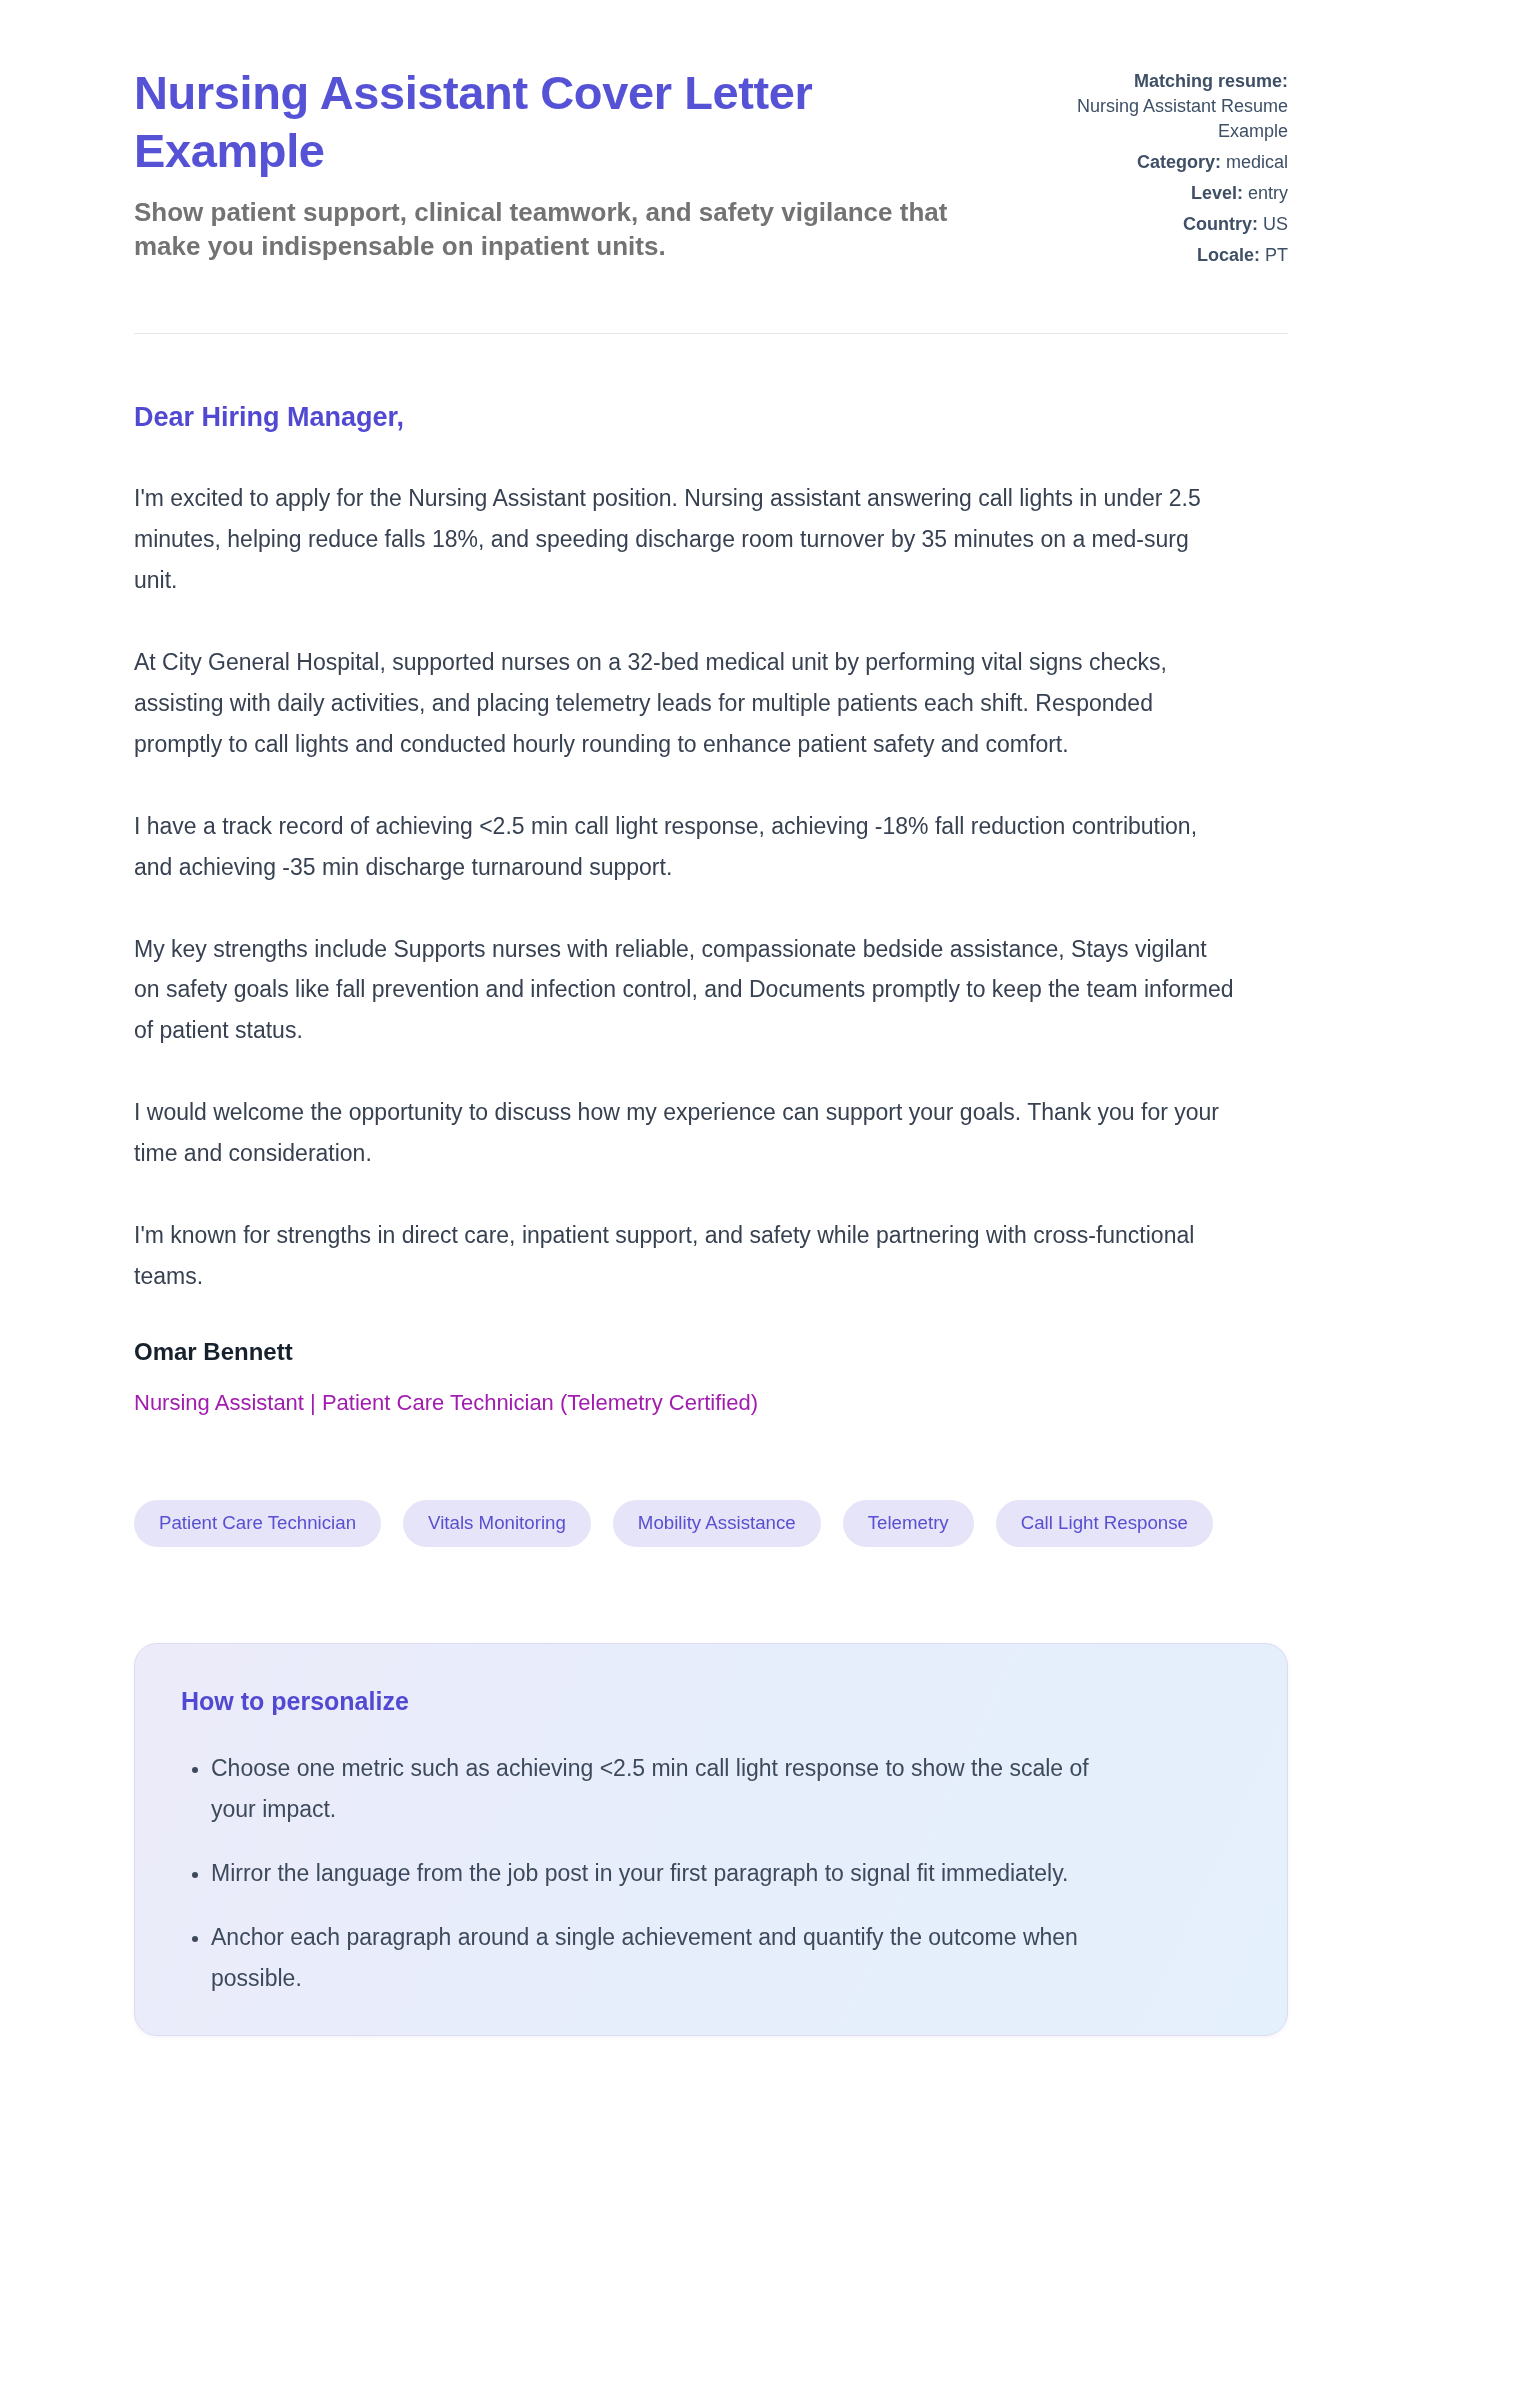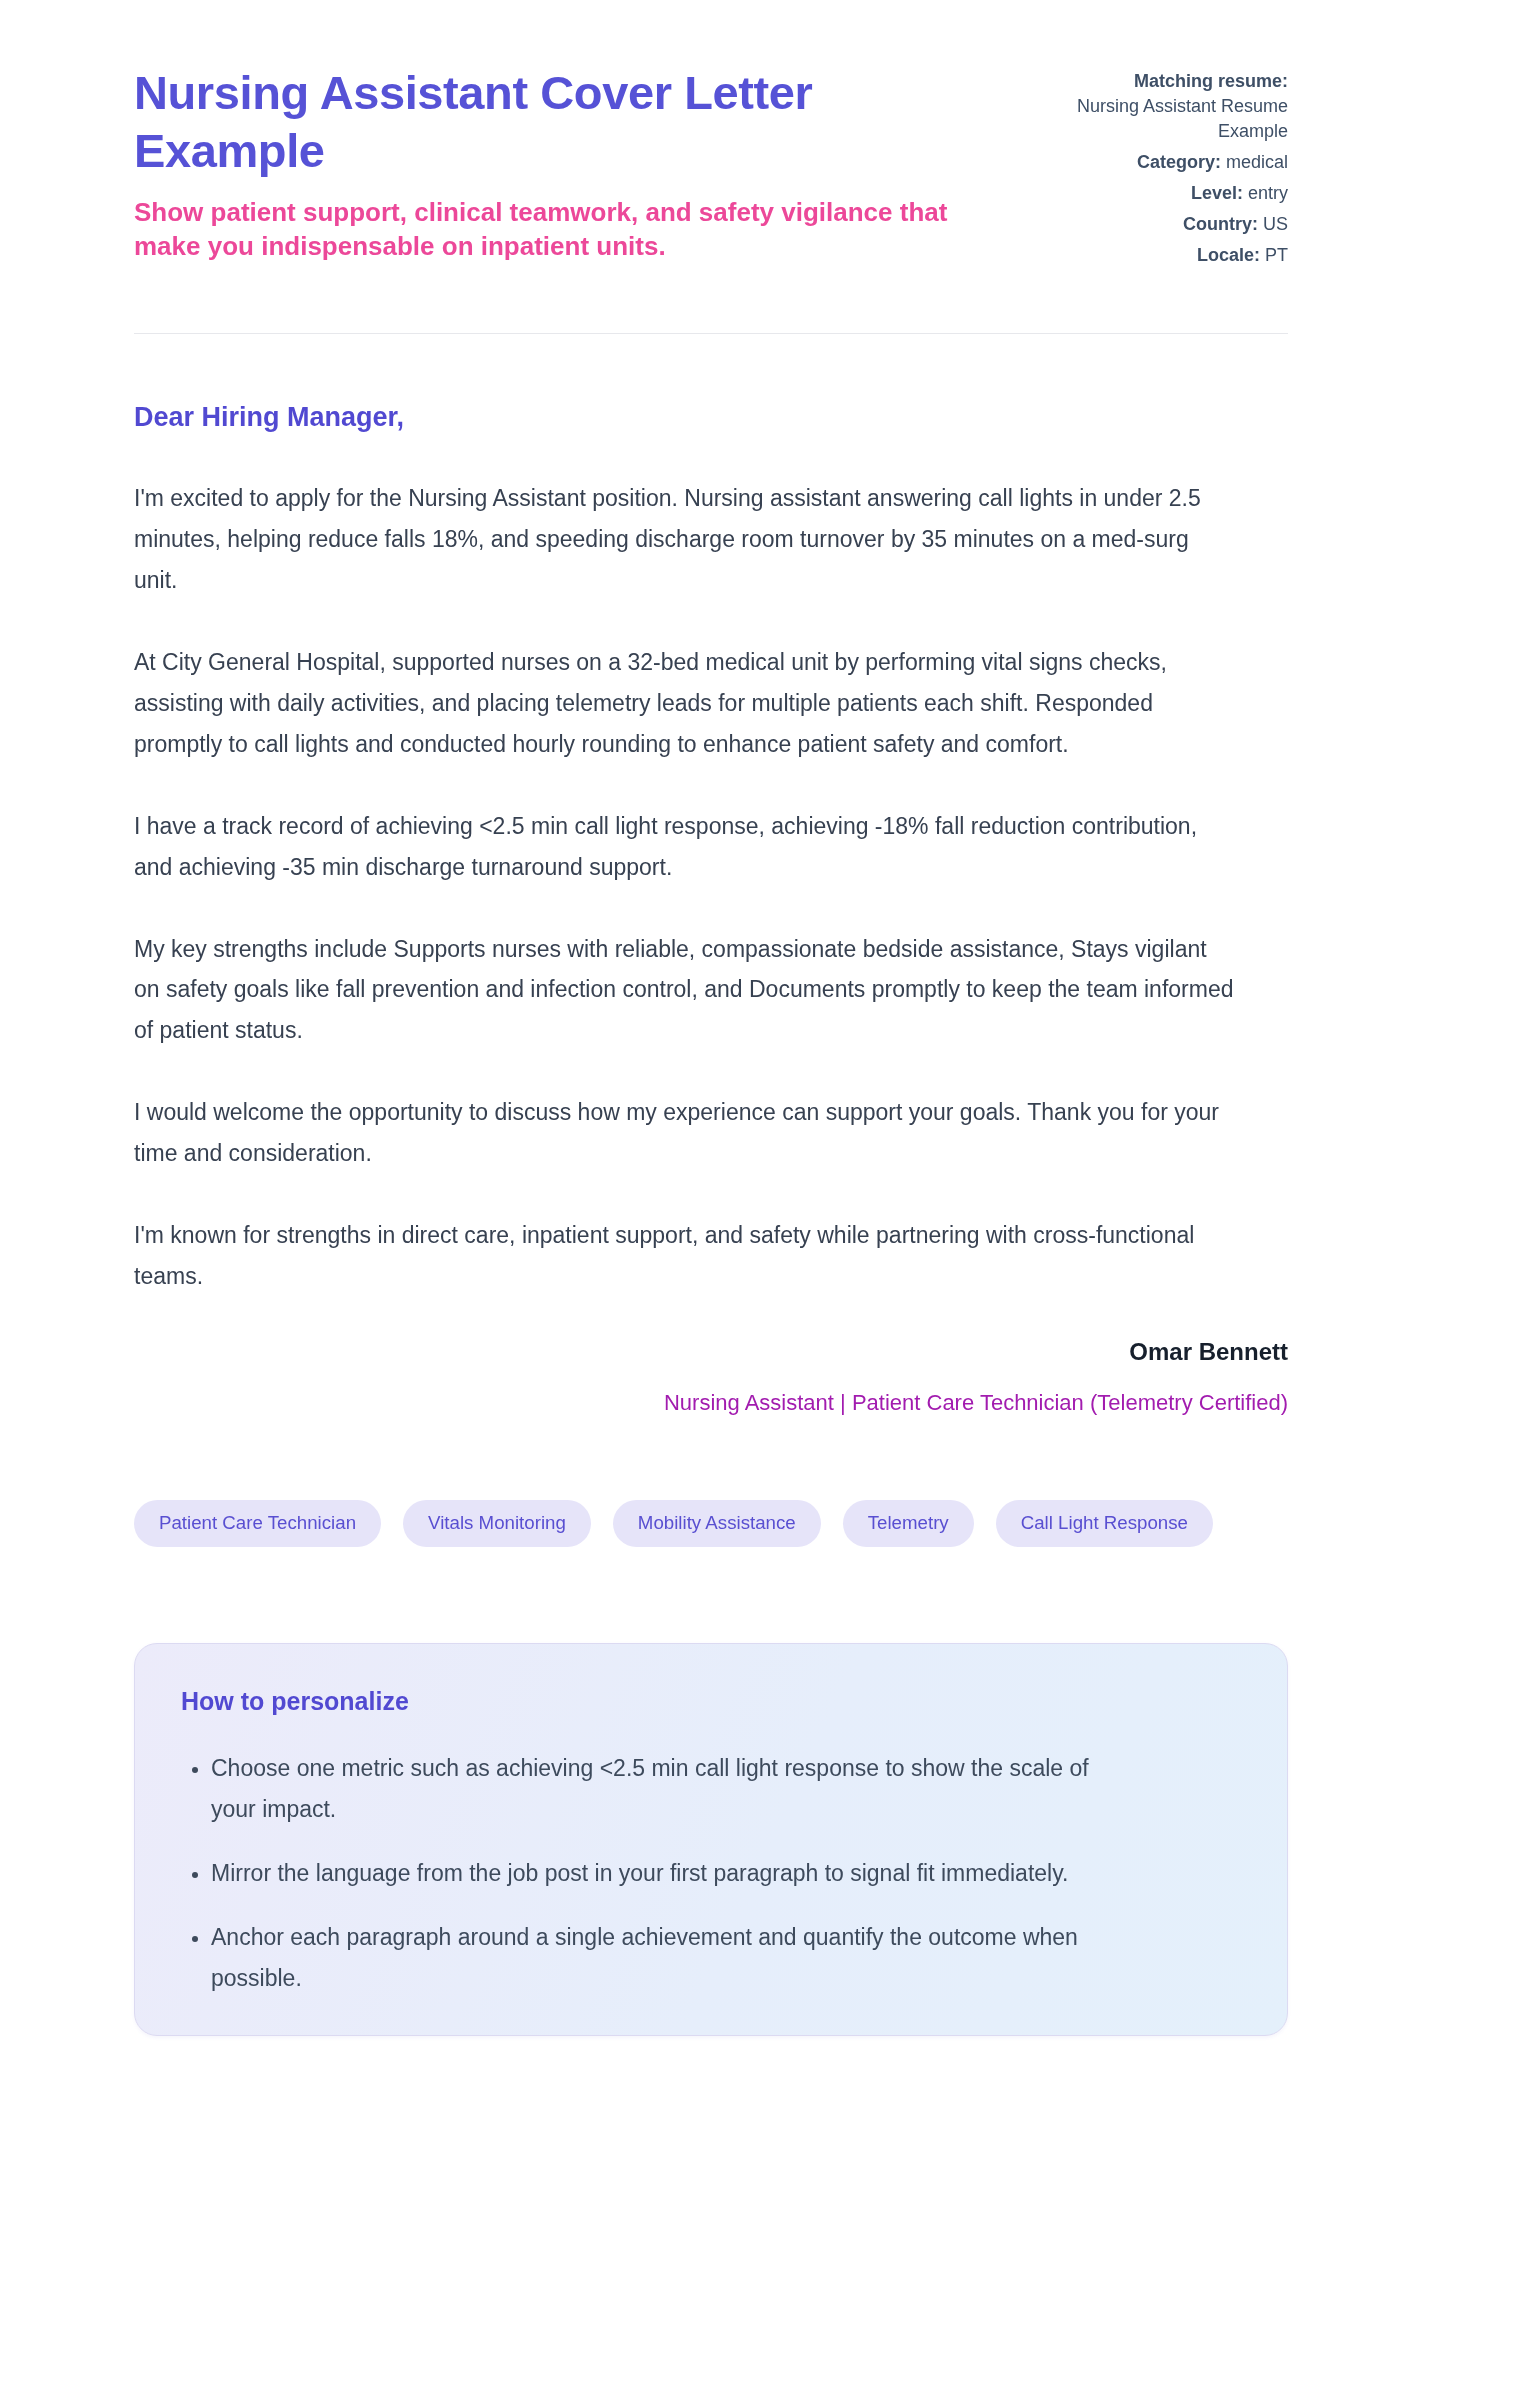--- a/index.html
+++ b/index.html
@@ -31,21 +31,21 @@
     line-height: 1.24;
     font-weight: 700;
     color: #5652d6;
     letter-spacing: -0.4px;
   }
   .page-subtitle {
     max-width: 881px;
     font-size: 26px;
     line-height: 1.33;
     font-weight: 700;
-    color: #ec4899;
+    color: #737373;
   }
   .meta {
     flex: 0 0 auto;
     width: 231px;
     margin-top: 5.3px;
     text-align: right;
     font-size: 18px;
     line-height: 1.38;
     color: #3e4f66;
   }
@@ -69,21 +69,21 @@
   }
   .para {
     max-width: 1104px;
     font-size: 23px;
     line-height: 1.78;
     color: #374151;
     margin: 0 0 41px 0;
   }
 
   
-  .signature { margin-top: 25px; text-align: right; }
+  .signature { margin-top: 25px; }
   .sig-name {
     font-size: 24px;
     font-weight: 700;
     color: #17202d;
     margin: 0 0 24px 0;
   }
   .sig-role {
     font-size: 22px;
     color: #a21caf;
     margin: 0;

